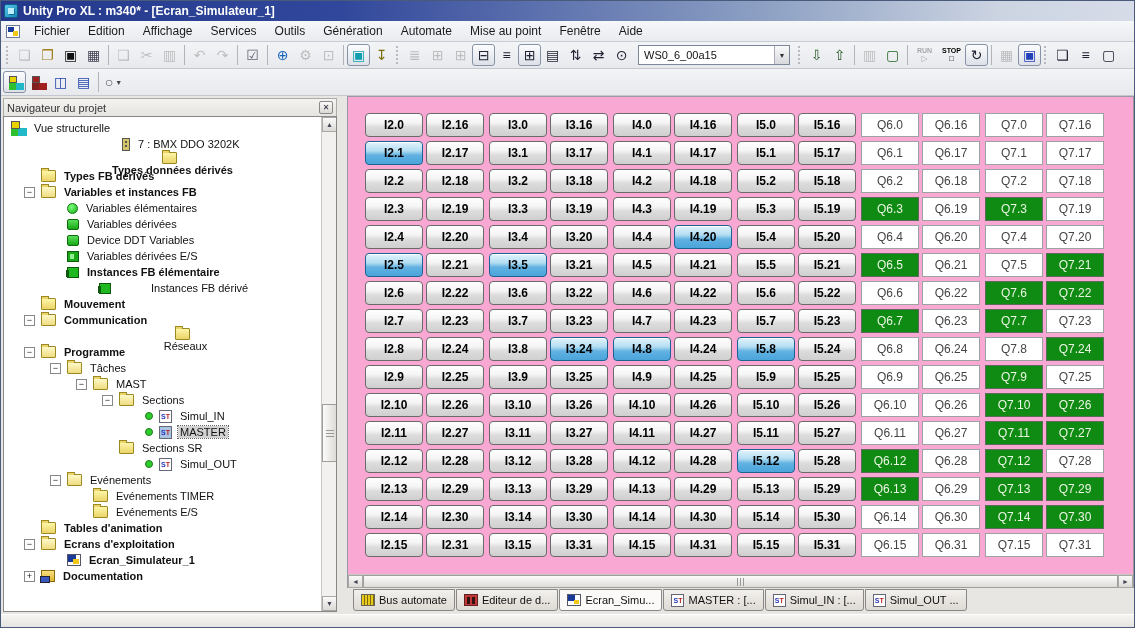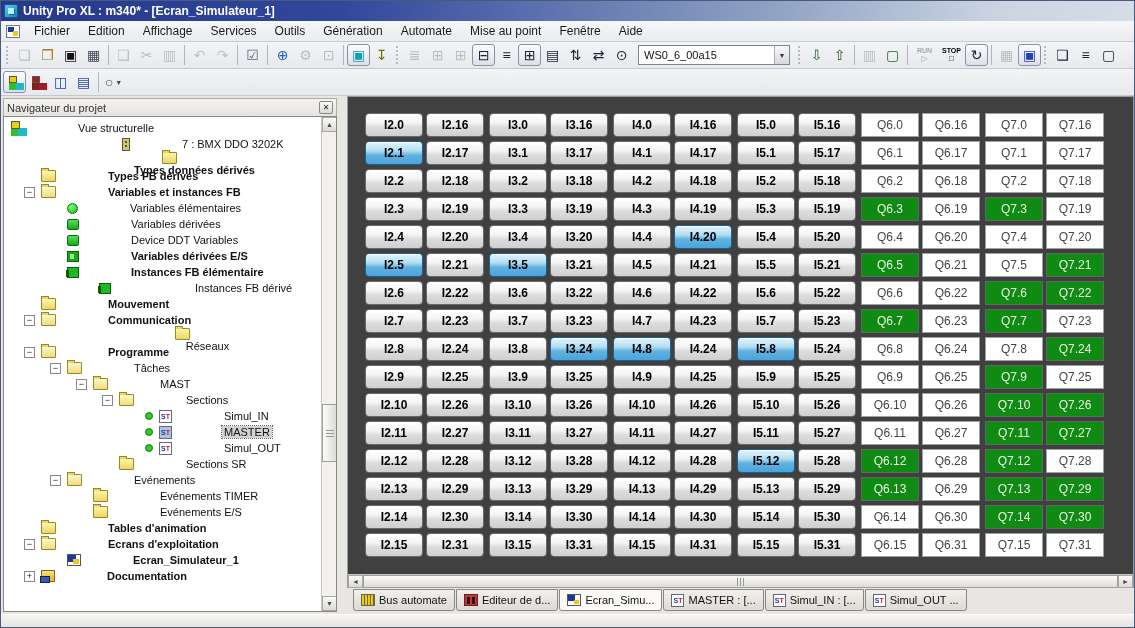--- a/index.html
+++ b/index.html
@@ -55,21 +55,21 @@
   
   .navigator { width:337px; flex:none; display:flex; flex-direction:column; padding:2px 1px 2px 2px; }
   .nav-header { height:18px; flex:none; display:flex; align-items:center; padding:0 3px;
     background:linear-gradient(#f4f3f1,#e6e4e0); border:1px solid #aeaca8; border-bottom:none; }
   .nav-title { flex:1; font-size:11px; color:#333; }
   .nav-close { width:14px; height:13px; flex:none; display:flex; align-items:center; justify-content:center;
     font-size:8px; color:#223; background:linear-gradient(#fafafa,#dcdad6); border:1px solid #8a8886; border-radius:2px; }
   .tree-box { flex:1; background:#fff; border:1px solid #8a8886; position:relative; overflow:hidden; }
   #tree { position:absolute; left:0; top:0; right:15px; bottom:0; padding:3px 0 0 2px; overflow:hidden; }
   .titem { height:16px; display:flex; align-items:center; white-space:nowrap; font-size:11px; color:#111; cursor:default; }
-  .titem .lbl { padding:0 2px;margin-left:44px; }
+  .titem .lbl { padding:0 2px; }
   .titem .lbl.bold { font-weight:bold; }
   .titem .lbl.sel { background:#d2d2d2; outline:1px dotted #666; }
   .exp { width:11px; height:11px; flex:none; margin-right:6px; border:1px solid #888; background:#fff;
     display:flex; align-items:center; justify-content:center; font-size:9px; line-height:9px; color:#222; }
   .exp-sp { width:17px; flex:none; }
   .green-dot { width:8px; height:8px; flex:none; border-radius:50%; background:#2ecc2e; border:1px solid #1a7a1a; margin-right:6px; }
   .tico { width:15px; height:12px; flex:none; margin-right:6px; position:relative; display:block; }
   .tico.folder, .tico.folder-open { background:linear-gradient(#fdf5a8,#ecd468); border:1px solid #9a8820; border-radius:1px; }
   .tico.folder::before, .tico.folder-open::before { content:""; position:absolute; top:-3px; left:-1px; width:6px; height:2px;
     background:#ecd468; border:1px solid #9a8820; border-bottom:none; }
@@ -99,21 +99,21 @@
   .vs-btn { position:absolute; left:0; width:15px; height:15px; display:flex; align-items:center; justify-content:center;
     font-size:7px; color:#445; background:linear-gradient(#fafafa,#dcdad6); border:1px solid #aaa8a4; }
   .vs-up { top:0; } .vs-down { bottom:0; }
   .vs-thumb { position:absolute; left:0; width:15px; top:58%; height:58px;
     background:linear-gradient(to right,#fbfbfa,#dedcd8); border:1px solid #a09e9a; }
   .vs-grip { position:absolute; left:3px; top:50%; width:8px; height:1px; background:#999;
     box-shadow:0 3px 0 #999, 0 -3px 0 #999; }
 
   
   .main { flex:1; display:flex; flex-direction:column; min-width:0; padding-left:9px; }
-  .editor { flex:1; position:relative; background:#404040; border:1px solid #9a98a0; border-bottom:none; overflow:hidden; }
+  .editor { flex:1; position:relative; background:#f9a8d4; border:1px solid #9a98a0; border-bottom:none; overflow:hidden; }
   #iogrid { display:flex; gap:5px; padding:16px 0 0 17px; }
   .iogroup { display:flex; gap:3px; }
   .iocol { display:flex; flex-direction:column; gap:4px; }
   .io-btn { width:58px; height:24px; border:1px solid #6a6a6a; border-radius:4px;
     background:linear-gradient(#ffffff,#f4f4f4 40%,#dcdcdc 60%,#cfcfcf); box-shadow:inset 0 1px 0 #fff;
     font-family:"Liberation Sans",sans-serif; font-weight:bold; font-size:12px; color:#000;
     display:flex; align-items:center; justify-content:center; cursor:default; }
   .io-btn.on { background:linear-gradient(#e2f4fc,#b4ddf2 40%,#62b2e2 60%,#4aa4da); border-color:#1c6290; }
   .io-out { width:58px; height:24px; border:1px solid #9aa2a2; background:#fff; color:#444;
     font-size:12px; display:flex; align-items:center; justify-content:center; }
@@ -365,21 +365,21 @@
             <div class="titem" style="padding-left: 44px;">
               <span class="exp-sp"></span>
               <span class="tico var-cube"></span>
               <span class="lbl">Variables dérivées</span>
             </div>
             <div class="titem" style="padding-left: 44px;">
               <span class="exp-sp"></span>
               <span class="tico var-cube"></span>
               <span class="lbl">Device DDT Variables</span>
             </div>
-            <div class="titem" style="padding-left: 44px; font-weight: bold;">
+            <div class="titem" style="padding-left: 44px;">
               <span class="exp-sp"></span>
               <span class="tico var-io"></span>
               <span class="lbl">Variables dérivées E/S</span>
             </div>
             <div class="titem" style="padding-left: 44px; font-weight: bold;">
               <span class="exp-sp"></span>
               <span class="tico fb-inst"></span>
               <span class="lbl">Instances FB élémentaire</span>
             </div>
             <div class="titem" style="padding-left: 44px; gap: 32px;">
@@ -427,30 +427,30 @@
               <span class="green-dot"></span>
               <span class="tico st">S<i>T</i></span>
               <span class="lbl">Simul_IN</span>
             </div>
             <div class="titem" style="padding-left: 122px;">
               <span class="exp-sp"></span>
               <span class="green-dot"></span>
               <span class="tico st hl">S<i>T</i></span>
               <span class="lbl sel">MASTER</span>
             </div>
+            <div class="titem" style="padding-left: 96px;">
+              <span class="exp-sp"></span>
+              <span class="tico folder"></span>
+              <span class="lbl">Sections SR</span>
+            </div>
             <div class="titem" style="padding-left: 122px;">
               <span class="exp-sp"></span>
               <span class="green-dot"></span>
               <span class="tico st">S<i>T</i></span>
               <span class="lbl">Simul_OUT</span>
-            </div>
-            <div class="titem" style="padding-left: 96px;">
-              <span class="exp-sp"></span>
-              <span class="tico folder"></span>
-              <span class="lbl">Sections SR</span>
             </div>
             <div class="titem" style="padding-left: 44px;">
               <span class="exp">−</span>
               <span class="tico folder-open"></span>
               <span class="lbl">Evénements</span>
             </div>
             <div class="titem" style="padding-left: 70px;">
               <span class="exp-sp"></span>
               <span class="tico folder"></span>
               <span class="lbl">Evénements TIMER</span>

